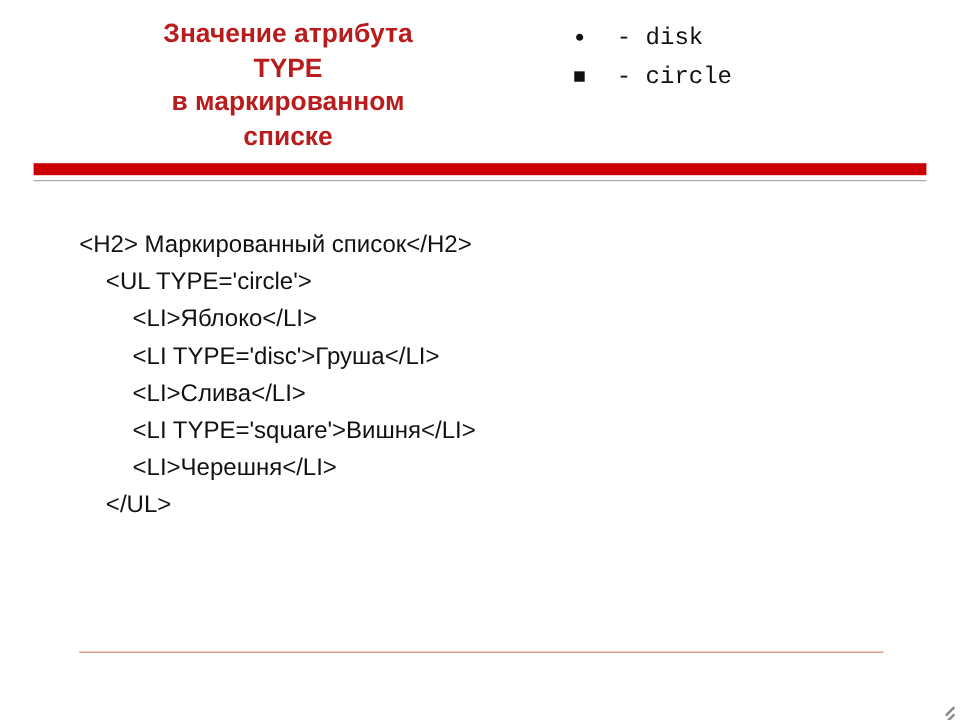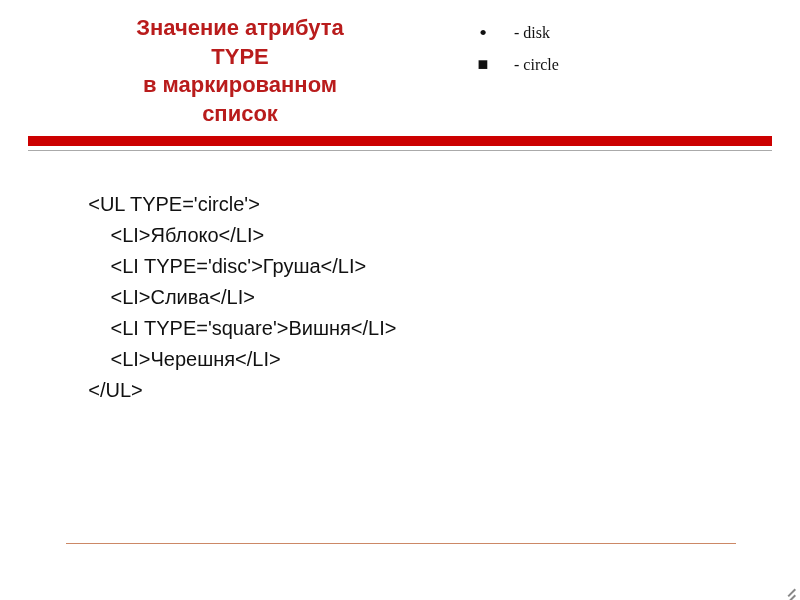--- a/index.html
+++ b/index.html
@@ -17,22 +17,22 @@
     }
     .title {
       font-weight: bold;
       font-size: 22px;
       color: #b91c1c;
       text-align: center;
       line-height: 1.3;
       width: 340px;
     }
     .legend {
-      font-family: Liberation Serif, serif;
-      font-size: 16px;
+      font-family: Liberation Mono, monospace;
+      font-size: 20px;
       color: #111;
       margin-left: 60px;
       margin-top: 6px;
     }
     .legend-row {
       display: flex;
       align-items: center;
       margin-bottom: 8px;
     }
     .legend-marker {
@@ -105,39 +105,40 @@
     .corner::after { right: 0; bottom: 6px; width: 10px; height: 2px; transform: rotate(-45deg); transform-origin: right bottom;}
   </style>
 </head>
 <body>
 
 <div class="header-area">
   <div class="title">
     <div>Значение атрибута</div>
     <div>TYPE</div>
     <div>в маркированном</div>
-    <div>список</div>
+    <div>списке</div>
   </div>
 
   <div class="legend">
     <div class="legend-row">
       <span class="legend-marker disc"></span>
       <span class="legend-text">- disk</span>
     </div>
     <div class="legend-row">
       <span class="legend-marker square"></span>
       <span class="legend-text">- circle</span>
     </div>
   </div>
 </div>
 
 <div class="rule-thick"></div>
 <div class="rule-thin-top"></div>
 
 <div class="code-block">
+  <div class="code-line">&lt;H2&gt; Маркированный список&lt;/H2&gt;</div>
   <div class="code-line">    &lt;UL TYPE='circle'&gt;</div>
   <div class="code-line">        &lt;LI&gt;Яблоко&lt;/LI&gt;</div>
   <div class="code-line">        &lt;LI TYPE='disc'&gt;Груша&lt;/LI&gt;</div>
   <div class="code-line">        &lt;LI&gt;Слива&lt;/LI&gt;</div>
   <div class="code-line">        &lt;LI TYPE='square'&gt;Вишня&lt;/LI&gt;</div>
   <div class="code-line">        &lt;LI&gt;Черешня&lt;/LI&gt;</div>
   <div class="code-line">    &lt;/UL&gt;</div>
 </div>
 
 <div class="rule-thin-bottom"></div>

